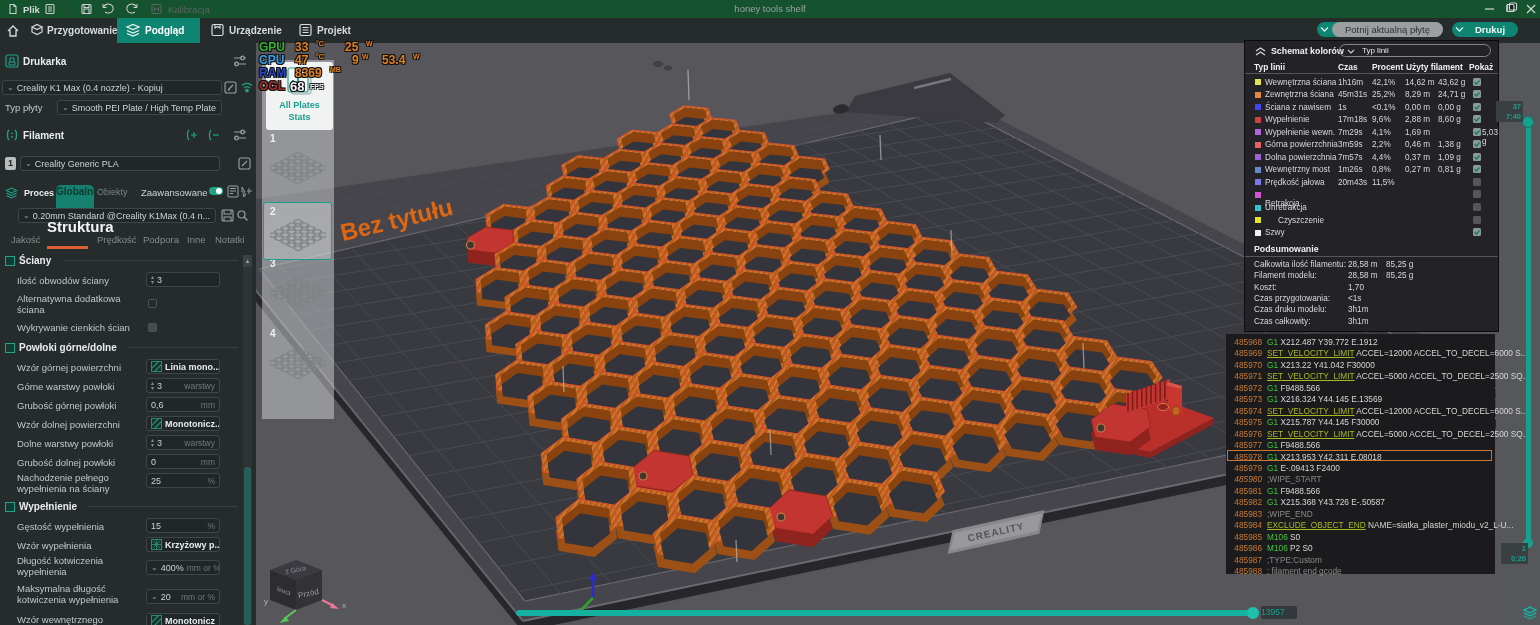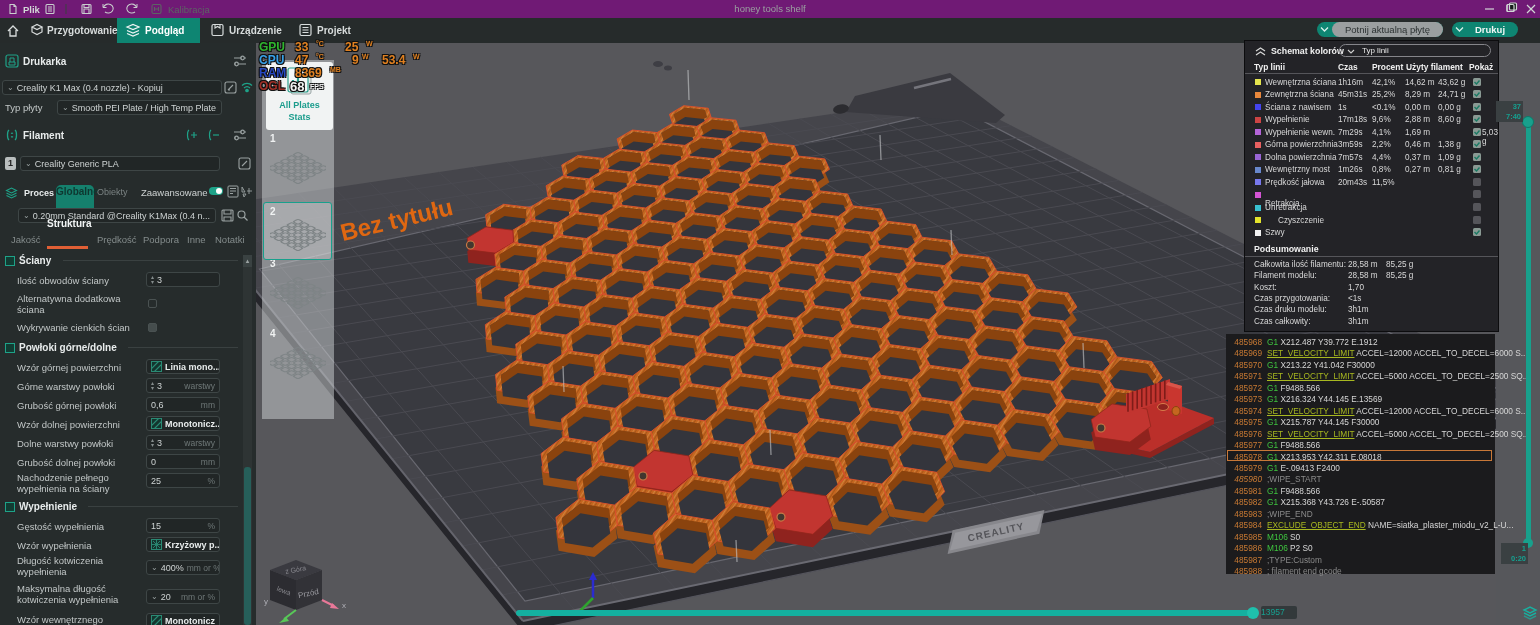--- a/index.html
+++ b/index.html
@@ -1,16 +1,16 @@
 <!DOCTYPE html>
 <html><head><meta charset="utf-8"><style>
 *{margin:0;padding:0;box-sizing:border-box;font-family:"Liberation Sans",sans-serif;}
 html,body{width:1540px;height:625px;overflow:hidden;background:#57575b;}
 .abs{position:absolute;}
-#titlebar{left:0;top:0;width:1540px;height:18px;background:#701a75;color:#cfd4d4;}
+#titlebar{left:0;top:0;width:1540px;height:18px;background:#14532d;color:#cfd4d4;}
 #navbar{left:0;top:18px;width:1540px;height:25px;background:#262b2b;}
 .navitem{position:absolute;top:0;height:25px;display:flex;align-items:center;gap:6px;color:#d8dcdc;font-size:10px;font-weight:bold;}
 #leftpanel{left:0;top:43px;width:256px;height:582px;background:#262c2c;color:#c6cbcb;font-size:9.5px;}
 .inbox{position:absolute;background:#212626;border:1px solid #3e4646;border-radius:3px;color:#ced3d3;font-size:9px;display:flex;align-items:center;padding:0 4px;gap:3px;white-space:nowrap;overflow:hidden;}
 .lbl{position:absolute;color:#c2c7c7;font-size:9.5px;line-height:10.5px;}
 .sechead{position:absolute;color:#e8ecec;font-weight:bold;font-size:10px;}
 .unit{color:#6f7878;font-size:8.5px;margin-left:auto;}
 .chev{color:#9aa2a2;font-size:8px;}
 svg{display:block;}
 </style></head><body>
@@ -1125,21 +1125,21 @@
     </div>
     <svg class="abs" style="left:221px;top:166px" width="13" height="13" viewBox="0 0 13 13" stroke="#9aa2a2" stroke-width="1.1" fill="none">
       <rect x="1" y="1" width="11" height="11" rx="1"></rect>
       <path d="M3 1v4h7V1M3 12V8h7v4"></path>
     </svg>
     <svg class="abs" style="left:236px;top:166px" width="13" height="13" viewBox="0 0 13 13" stroke="#9aa2a2" stroke-width="1.2" fill="none">
       <circle cx="5.5" cy="5.5" r="3.5"></circle>
       <path d="M8 8l3.5 3.5"></path>
     </svg>
     <div class="abs" style="left:11px;top:191px;font-size:9.5px;color:#848c8c;font-weight:normal;">Jakość</div>
-    <div class="abs" style="left:47px;top:175px;font-size:10px;color:#f2f5f5;font-weight:bold;">Struktura</div>
+    <div class="abs" style="left:47px;top:175px;font-size:15px;color:#f2f5f5;font-weight:bold;">Struktura</div>
     <div class="abs" style="left:97px;top:191px;font-size:9.5px;color:#848c8c;font-weight:normal;">Prędkość</div>
     <div class="abs" style="left:143px;top:191px;font-size:9.5px;color:#848c8c;font-weight:normal;">Podpora</div>
     <div class="abs" style="left:187px;top:191px;font-size:9.5px;color:#848c8c;font-weight:normal;">Inne</div>
     <div class="abs" style="left:215px;top:191px;font-size:9.5px;color:#848c8c;font-weight:normal;">Notatki</div>
     <div class="abs" style="left:47px;top:203px;width:41px;height:2.5px;background:#e05f35;"></div>
     <svg class="abs" style="left:5px;top:213px" width="10" height="10" viewBox="0 0 10 10">
       <rect x="0.5" y="0.5" width="9" height="9" fill="#123c33" stroke="#1ea288" stroke-width="1"></rect>
       <path d="M2 5l2 2 4-4" stroke="#1ea288" stroke-width="0" fill="none"></path>
     </svg>
     <div class="sechead" style="left:19px;top:212px;">Ściany</div>

